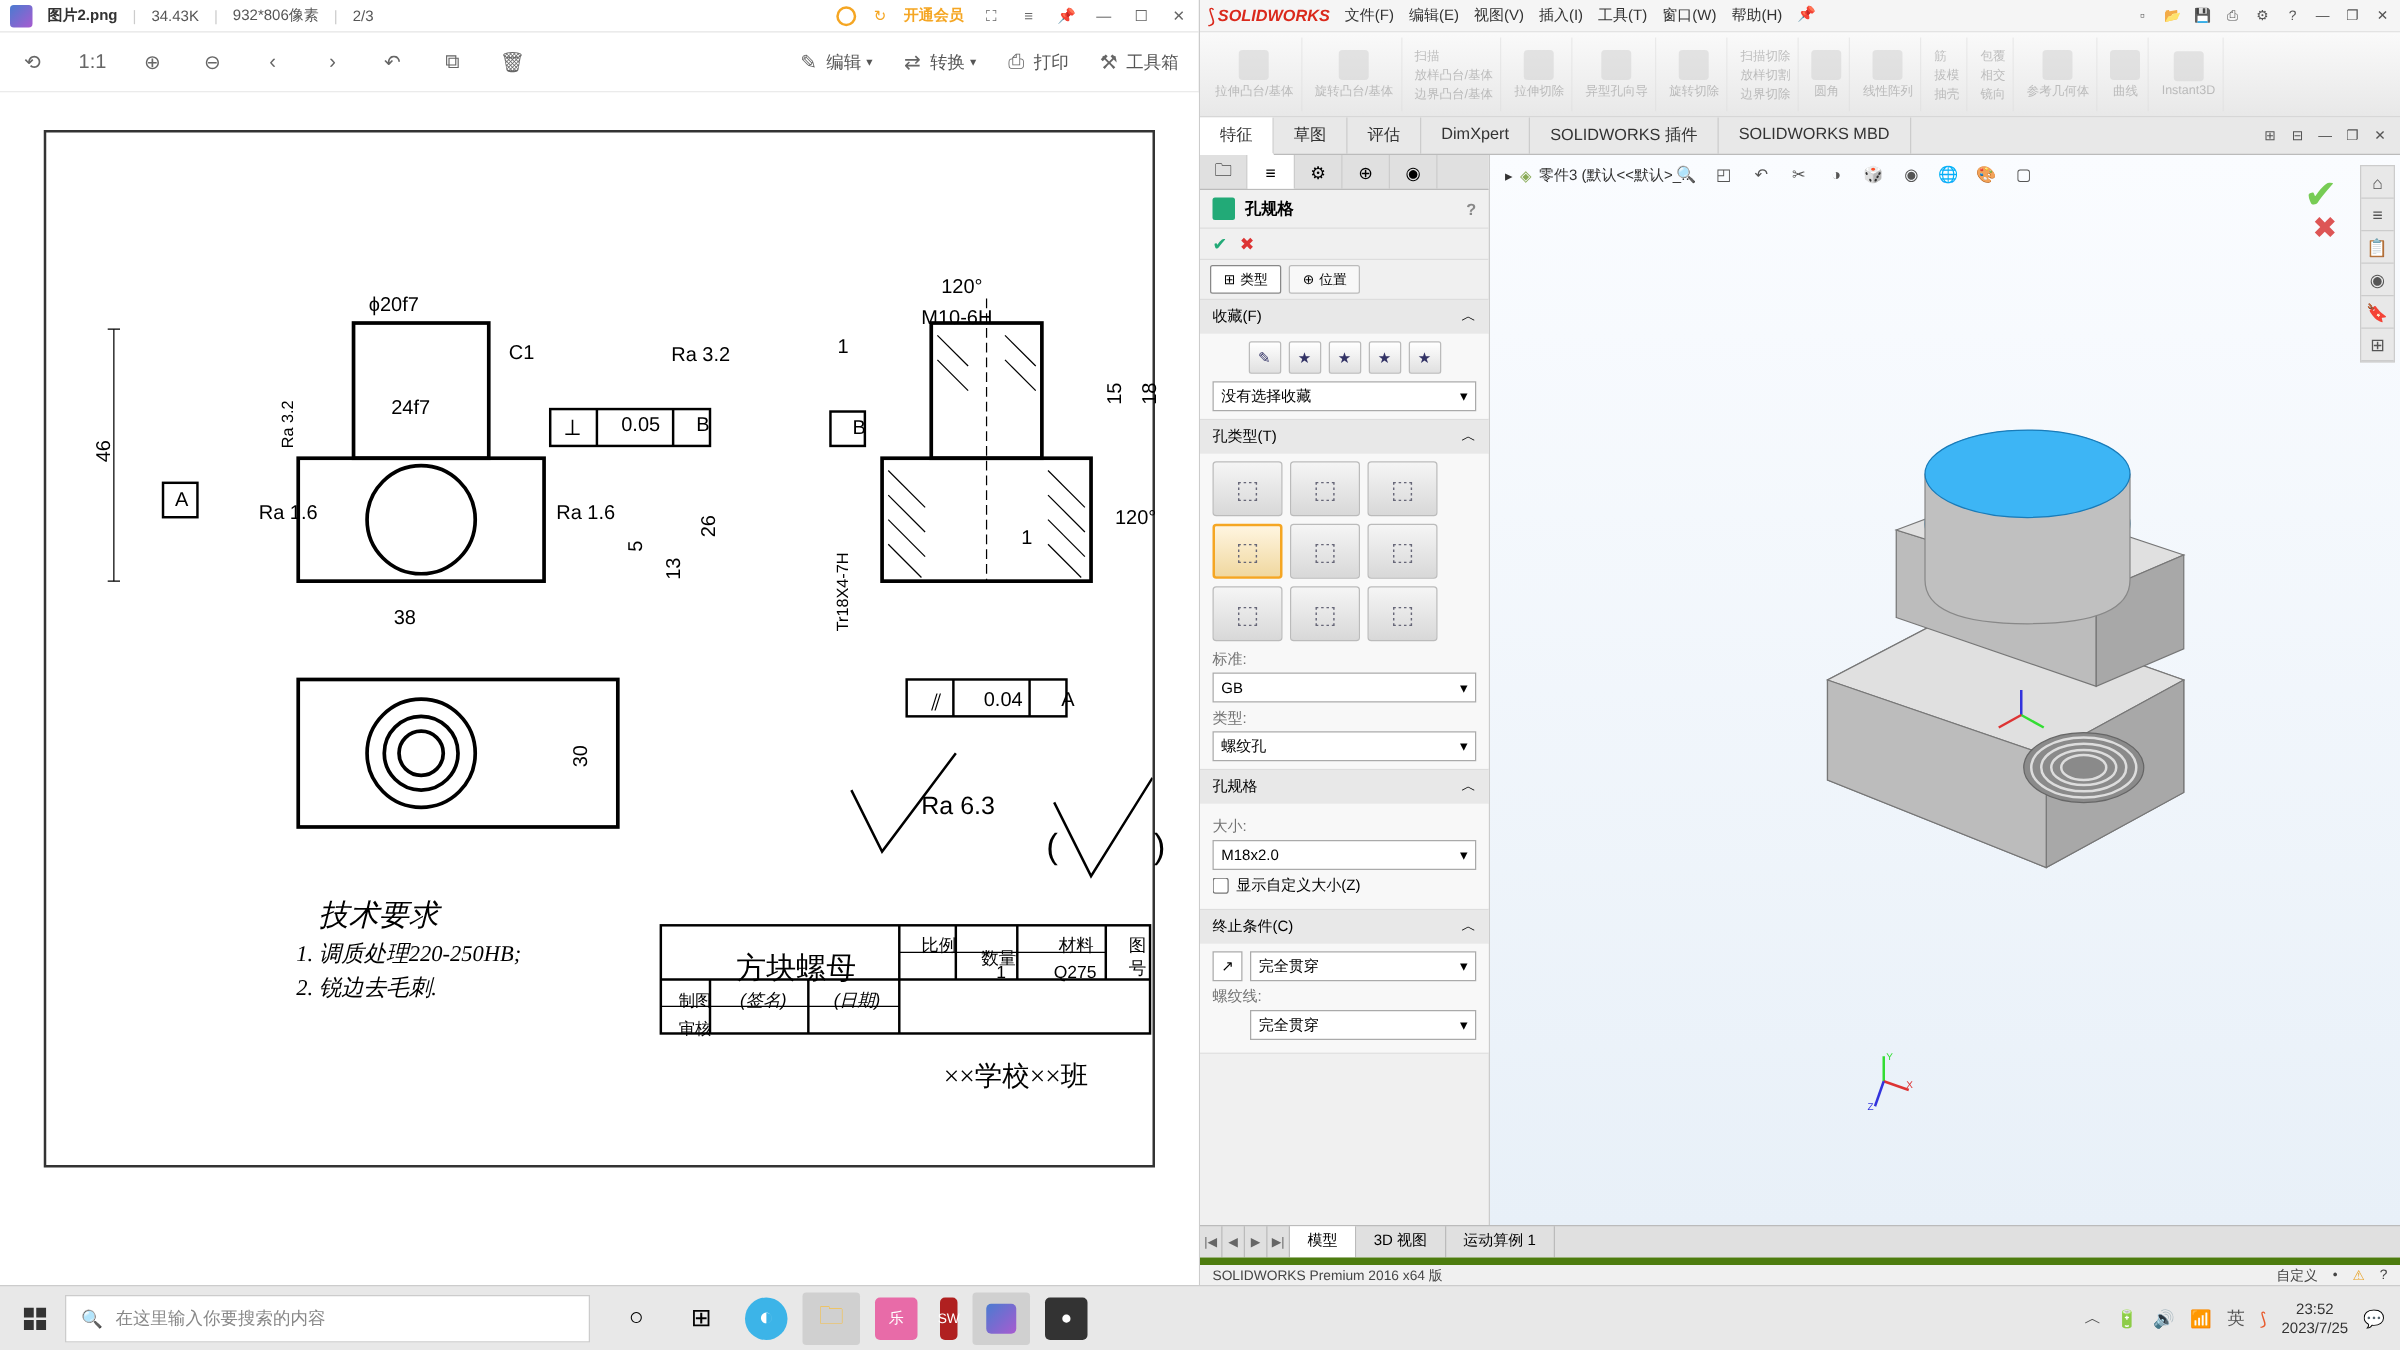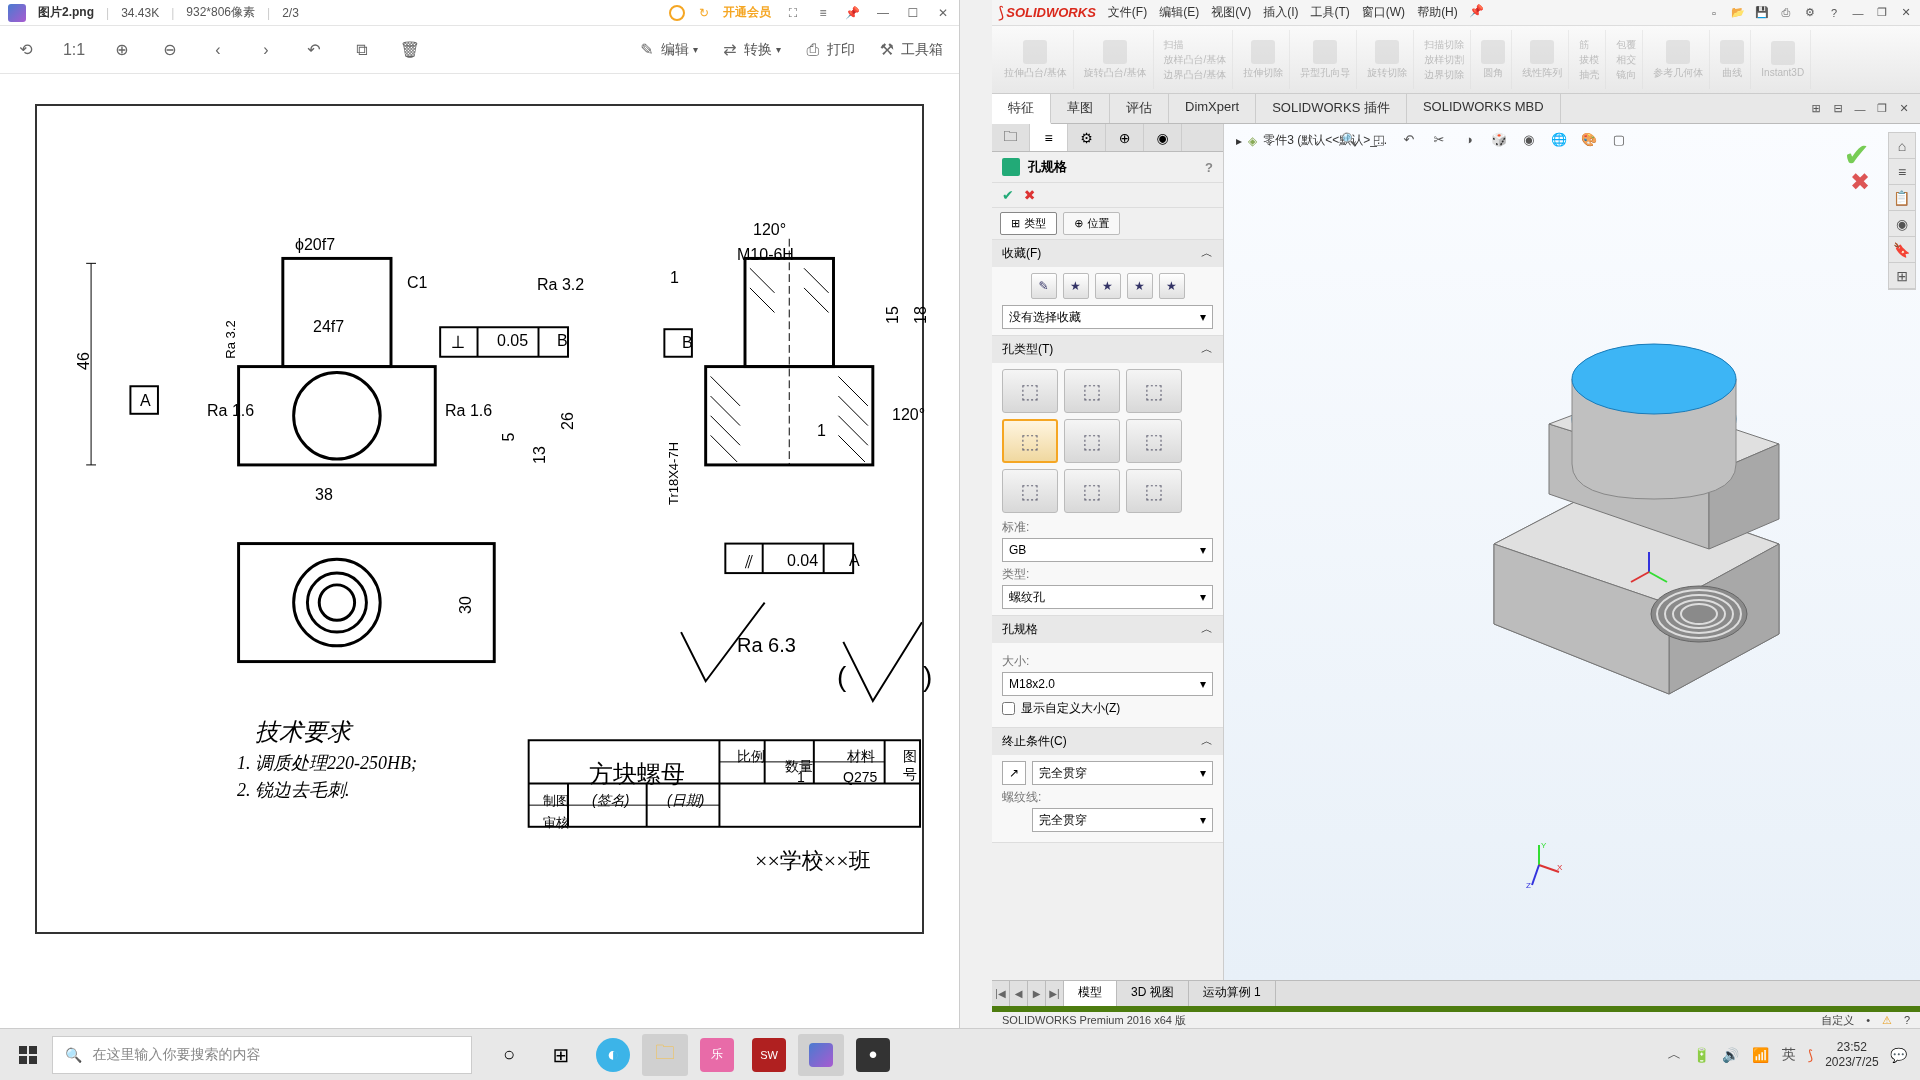--- a/index.html
+++ b/index.html
@@ -1,17 +1,17 @@
 <!DOCTYPE html>
 <html><head>
 <meta charset="utf-8">
 <style>
 * { margin: 0; padding: 0; box-sizing: border-box; font-family: "Microsoft YaHei", Arial, sans-serif; }
 body { width: 1920px; height: 1080px; overflow: hidden; background: #f0f0f0; display: flex; flex-direction: column; }
-.desktop { display: flex; flex: 1; height: 1028px; gap: 32px; }
+.desktop { display: flex; flex: 1; height: 1028px; }
 .left-app { width: 960px; background: #fff; display: flex; flex-direction: column; border-right: 1px solid #ccc; }
 .right-app { flex: 1; background: #fff; display: flex; flex-direction: column; }
 
 
 .iv-title { height: 26px; display: flex; align-items: center; padding: 0 8px; border-bottom: 1px solid #e5e5e5; font-size: 12px; color: #555; gap: 12px; }
 .iv-logo { width: 18px; height: 18px; background: linear-gradient(135deg,#4a7bd0,#a85bd0); border-radius: 3px; }
 .iv-title-file { font-weight: bold; color: #333; }
 .iv-title-sep { color: #ccc; }
 .iv-title-right { margin-left: auto; display: flex; gap: 14px; align-items: center; }
 .iv-vip-icon { width: 16px; height: 16px; border: 2px solid #f5a623; border-radius: 50%; }
@@ -640,21 +640,21 @@
   <div class="search-box">
     <span>🔍</span>
     <span>在这里输入你要搜索的内容</span>
   </div>
   <div class="task-icons">
     <div class="task-icon">○</div>
     <div class="task-icon">⊞</div>
     <div class="task-icon active" style="background:#3cb4e8;color:#fff;border-radius:50%;width:34px;height:34px;margin:4px 6px;">◐</div>
     <div class="task-icon active" style="color:#f5c04a;">🗀</div>
     <div class="task-icon active" style="background:#e86ba8;color:#fff;width:34px;height:34px;margin:4px 6px;border-radius:4px;font-size:12px;">乐</div>
-    <div class="task-icon active" style="background:#b02020;color:#fff;width:34px;height:34px;margin:4px 6px;border-radius:4px;font-size:11px;">SW</div>
+    <div class="task-icon active" style="background:#b02020;color:#fff;width:14px;height:34px;margin:4px 6px;border-radius:4px;font-size:11px;">SW</div>
     <div class="task-icon active">
         <div style="width:24px;height:24px;background:linear-gradient(135deg,#4a7bd0,#a85bd0);border-radius:4px;"></div>
       </div>
     <div class="task-icon active" style="background:#333;color:#fff;width:34px;height:34px;margin:4px 6px;border-radius:4px;font-size:14px;">⏺</div>
   </div>
   <div class="tray">
     <span class="tray-icon">︿</span>
     <span class="tray-icon">🔋</span>
     <span class="tray-icon">🔊</span>
     <span class="tray-icon">📶</span>

